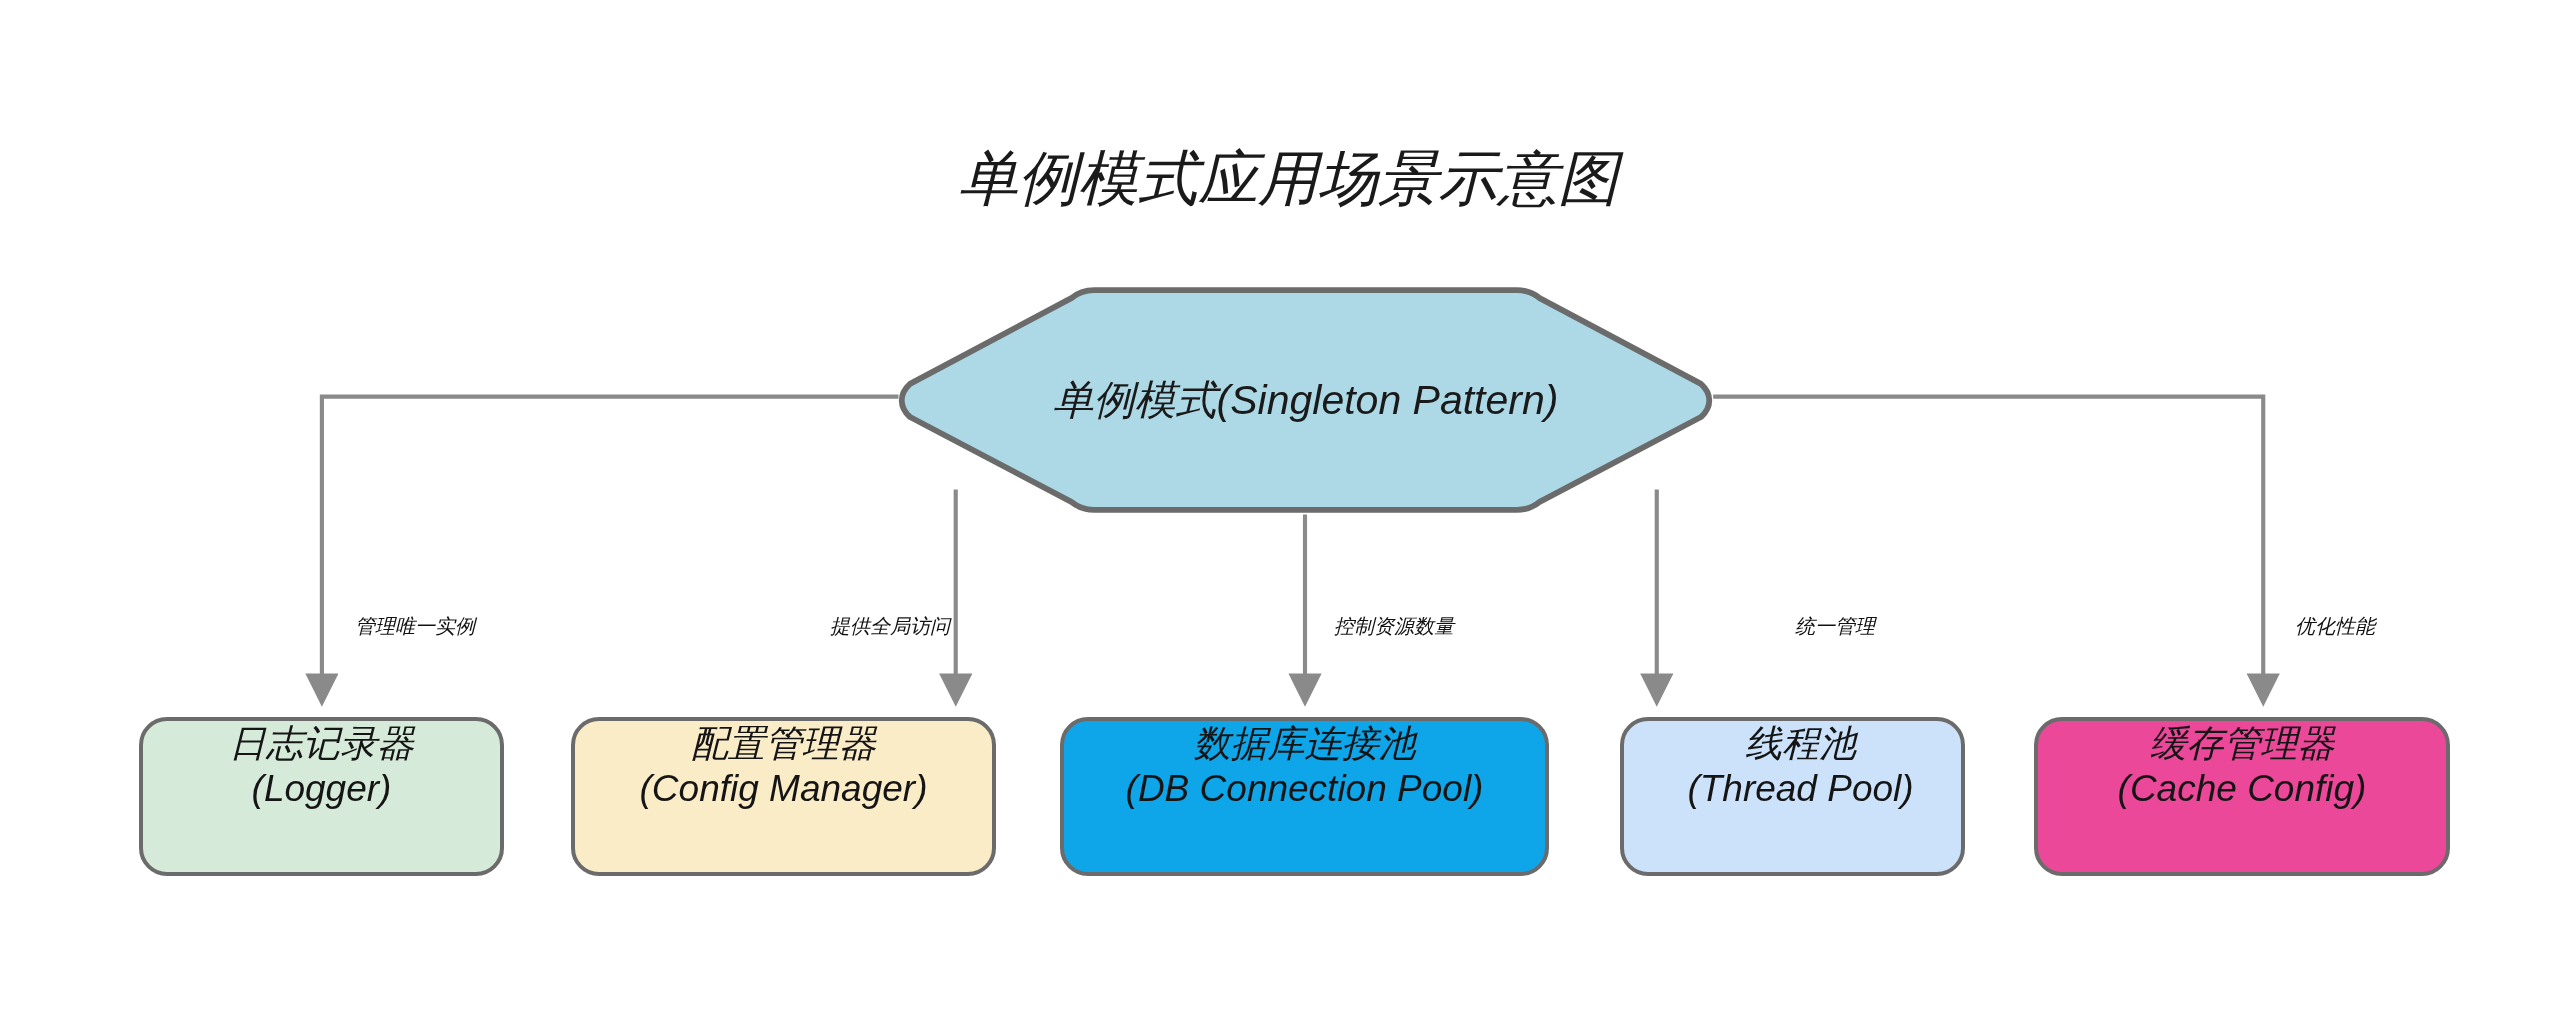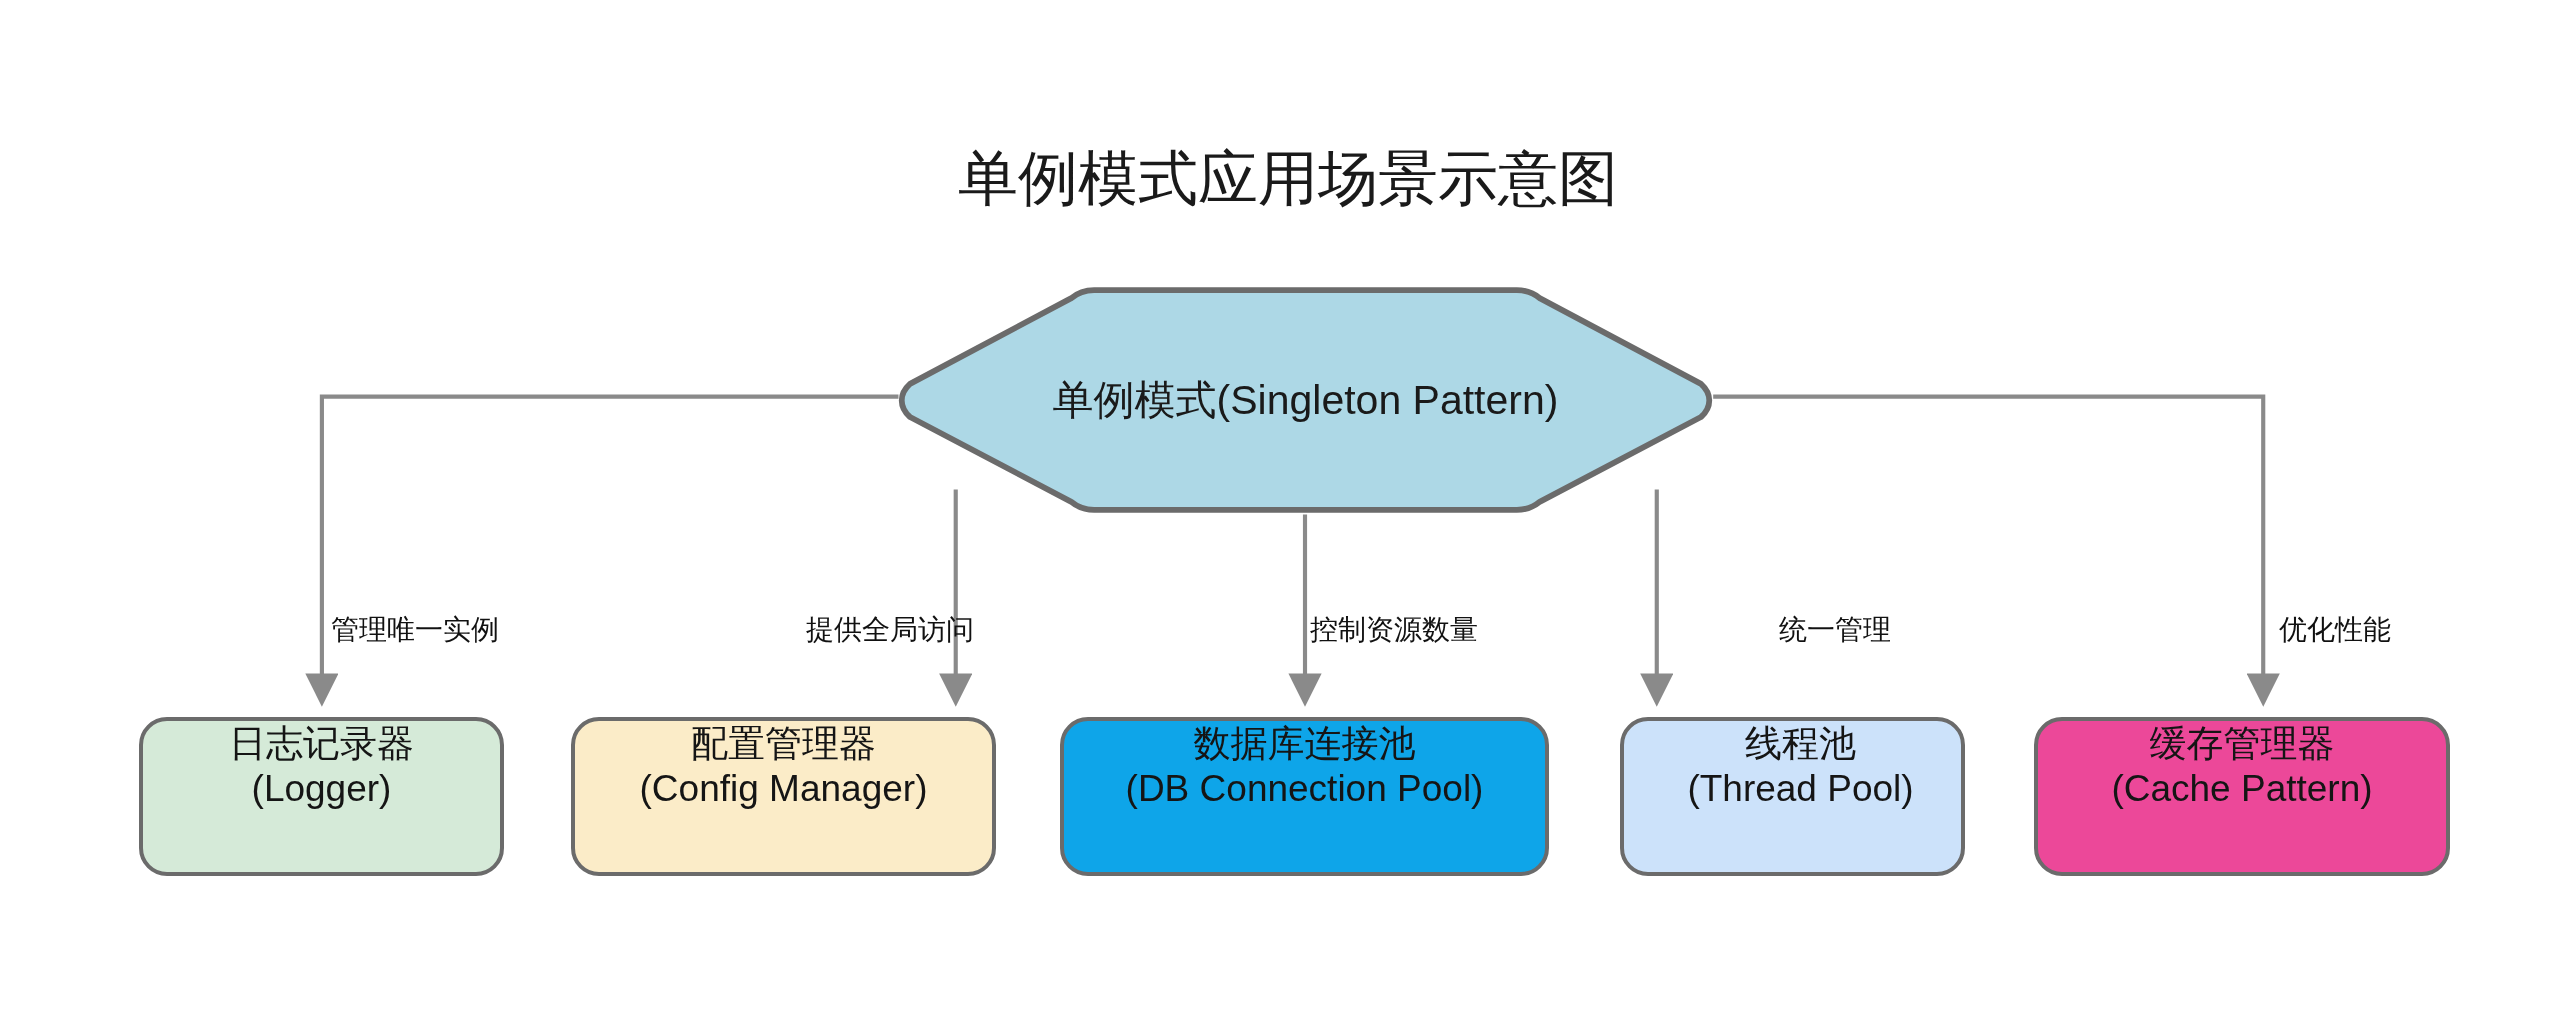--- a/index.html
+++ b/index.html
@@ -11,20 +11,21 @@
     width: 2576px;
     height: 1014px;
     font-family: "Liberation Sans", "DejaVu Sans", sans-serif;
     overflow: hidden;
   }
   #canvas {
     position: relative;
     width: 2436px;
     height: 1014px;
     background: #ffffff;
+    font-style: italic;
   }
   #edge-layer {
     position: absolute;
     left: 0;
     top: 0;
     width: 2576px;
     height: 1014px;
   }
 
   
@@ -82,21 +83,21 @@
     font-size: 37px;
     line-height: 1.22;
     color: #151515;
     white-space: nowrap;
   }
   .leaf-line { display: block; }
 
   
   .edge-label {
     position: absolute;
-    font-size: 28px;
+    font-size: 20px;
     line-height: 1;
     color: #111111;
     white-space: nowrap;
     text-align: center;
     transform: translateX(-50%);
   }
 </style>
 </head>
 <body>
 
@@ -161,21 +162,21 @@
     <span class="leaf-line">(DB Connection Pool)</span>
   </div>
 
   <div class="leaf-node" style="left:1620px; top:717px; width:345px; height:159px; background:#cce2fa;padding-left:16px;">
     <span class="leaf-line">线程池</span>
     <span class="leaf-line">(Thread Pool)</span>
   </div>
 
   <div class="leaf-node" style="left:2034px; top:717px; width:416px; height:159px; background:#ec4899;">
     <span class="leaf-line">缓存管理器</span>
-    <span class="leaf-line">(Cache Pattern)</span>
+    <span class="leaf-line">(Cache Config)</span>
   </div>
 
   <div class="edge-label" style="left:415px; top:616px;">管理唯一实例</div>
 
   <div class="edge-label" style="left:890px; top:616px;">提供全局访问</div>
 
   <div class="edge-label" style="left:1394px; top:616px;">控制资源数量</div>
 
   <div class="edge-label" style="left:1835px; top:616px;">统一管理</div>
 

